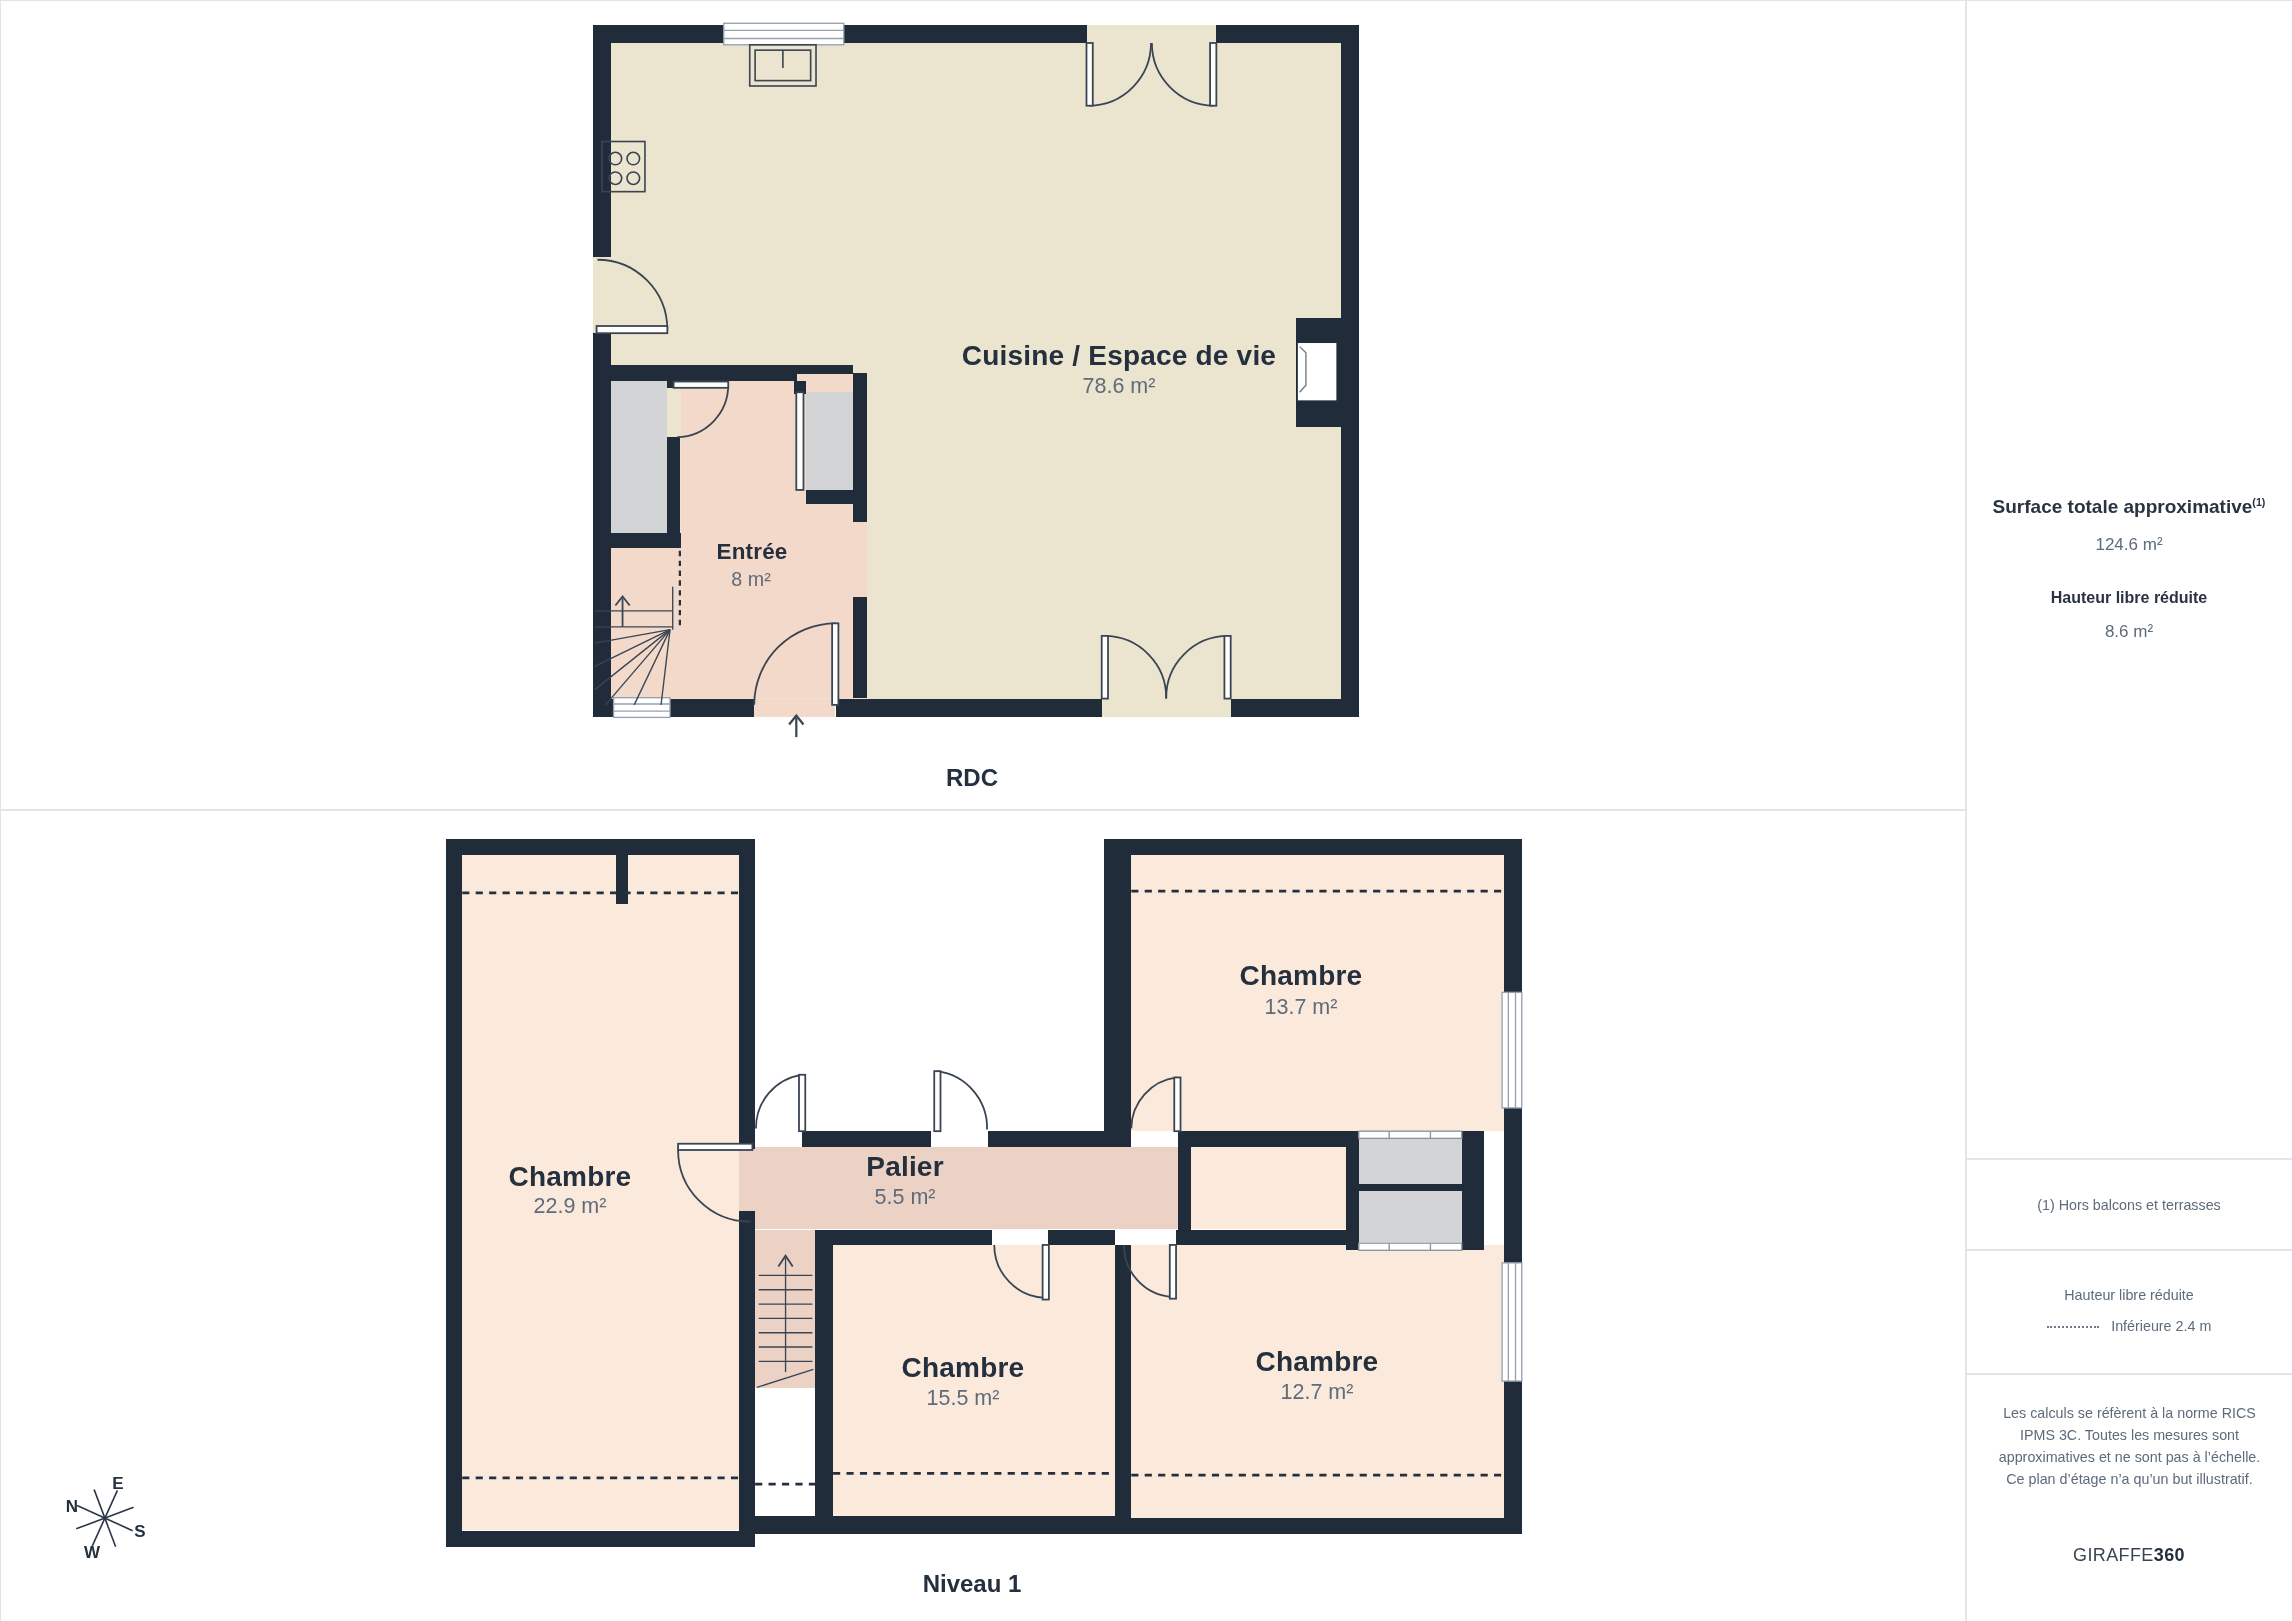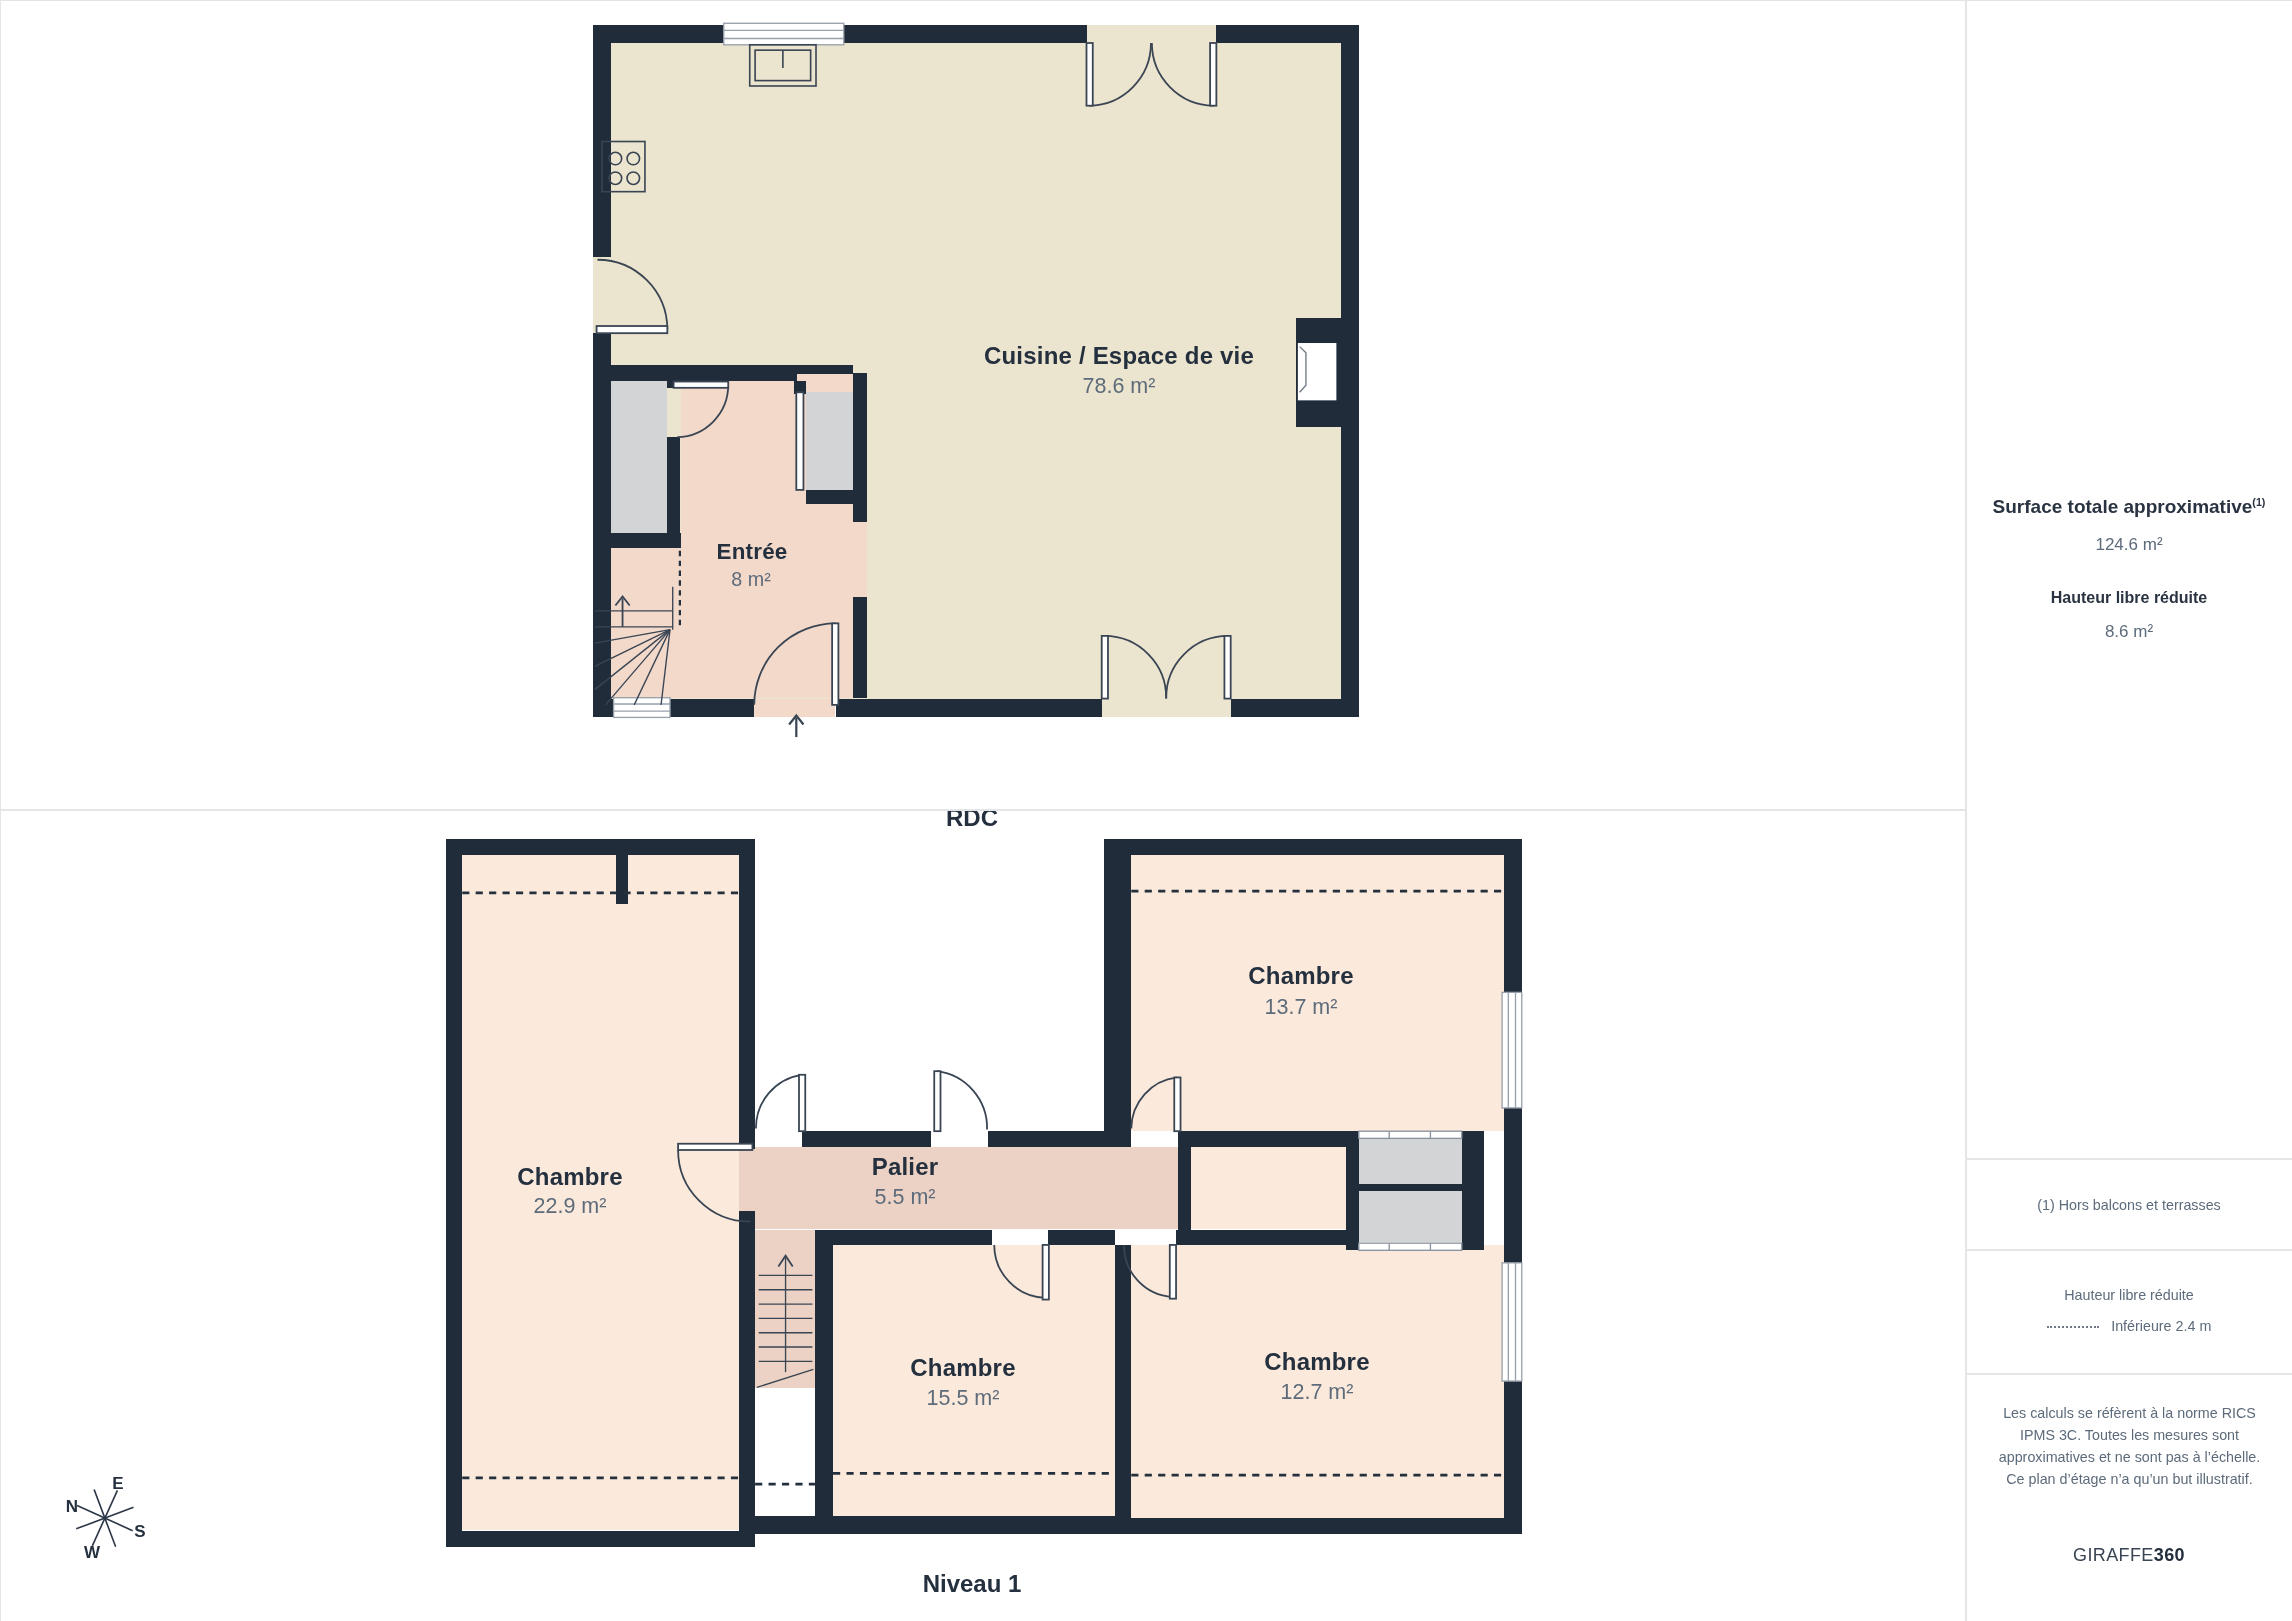--- a/index.html
+++ b/index.html
@@ -9,21 +9,21 @@
   .fill{position:absolute;}
   .w{position:absolute;background:var(--wall);}
   .cream{background:var(--kitchen_floor);}
   .pinkA{background:var(--hall_floor);}
   .pinkB{background:var(--landing_floor);}
   .peach{background:var(--bedroom_floor);}
   .gray{background:var(--closet_fill);}
   .white{background:#ffffff;}
   .divider{position:absolute;background:#e4e5e7;}
   .lbl{position:absolute;transform:translate(-50%,-50%);text-align:center;white-space:nowrap;}
-  .room-name{font-weight:bold;font-size:24px;color:var(--label);letter-spacing:0.2px;}
+  .room-name{font-weight:bold;font-size:28px;color:var(--label);letter-spacing:0.2px;}
   .room-area{font-size:21.5px;color:var(--value);}
   .floor-name{font-weight:bold;font-size:24px;color:var(--label);}
   .small-name{font-size:22.4px;text-align:right;}
   .small-area{font-size:19.7px;}
   svg.overlay{position:absolute;left:0;top:0;}
   
   .sb-title{font-weight:bold;font-size:19px;color:#2a3342;}
   .sb-sup{font-size:10.7px;vertical-align:super;font-weight:bold;}
   .sb-value{font-size:17px;color:var(--value);}
   .sb-h2{font-weight:bold;font-size:16px;color:#2a3342;}
@@ -268,21 +268,21 @@
       <line x1="103" y1="1726" x2="131" y2="1664"></line>
       <line x1="105" y1="1663" x2="129" y2="1727"></line>
       <line x1="86" y1="1681" x2="148" y2="1709"></line>
     </g>
   </svg>
 
   <div class="lbl room-name" style="left:1119px;top:356px;">Cuisine / Espace de vie</div>
   <div class="lbl room-area" style="left:1119px;top:386px;">78.6 m²</div>
   <div class="lbl room-name small-name" style="left:752px;top:552px;">Entrée</div>
   <div class="lbl room-area small-area" style="left:751px;top:579px;">8 m²</div>
-  <div class="lbl floor-name" style="left:972px;top:778px;margin-top:40px;">RDC</div>
+  <div class="lbl floor-name" style="left:972px;top:778px;">RDC</div>
 
   <div class="lbl room-name" style="left:570px;top:1177px;">Chambre</div>
   <div class="lbl room-area" style="left:570px;top:1206px;">22.9 m²</div>
   <div class="lbl room-name" style="left:905px;top:1167px;">Palier</div>
   <div class="lbl room-area" style="left:905px;top:1197px;">5.5 m²</div>
   <div class="lbl room-name" style="left:1301px;top:976px;">Chambre</div>
   <div class="lbl room-area" style="left:1301px;top:1007px;">13.7 m²</div>
   <div class="lbl room-name" style="left:963px;top:1368px;">Chambre</div>
   <div class="lbl room-area" style="left:963px;top:1398px;">15.5 m²</div>
   <div class="lbl room-name" style="left:1317px;top:1362px;">Chambre</div>

